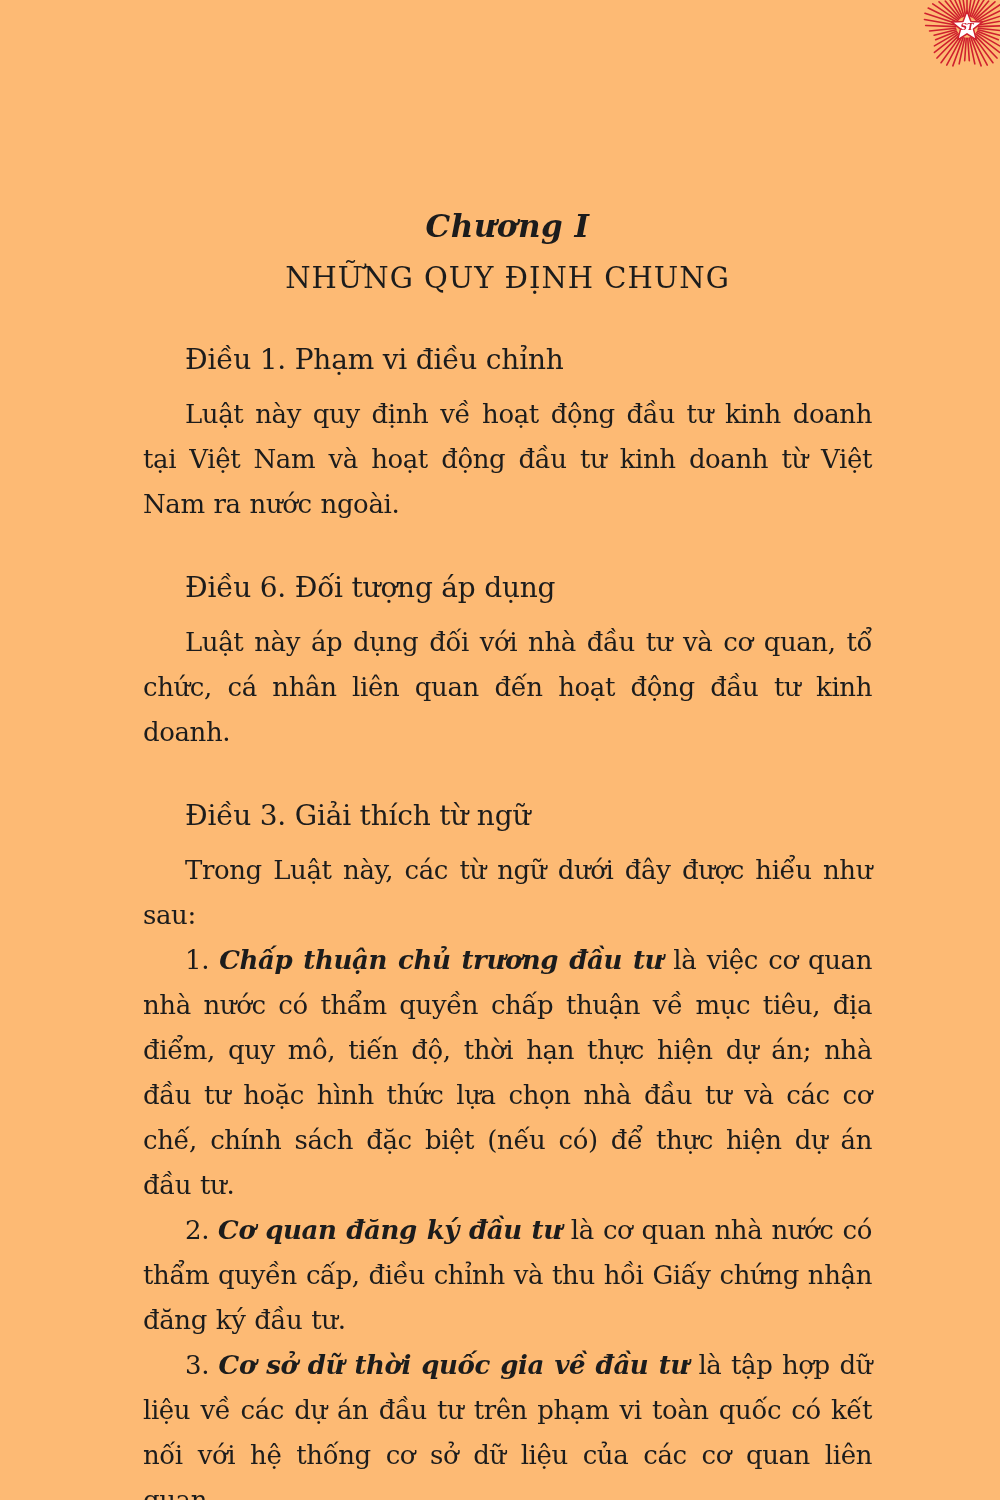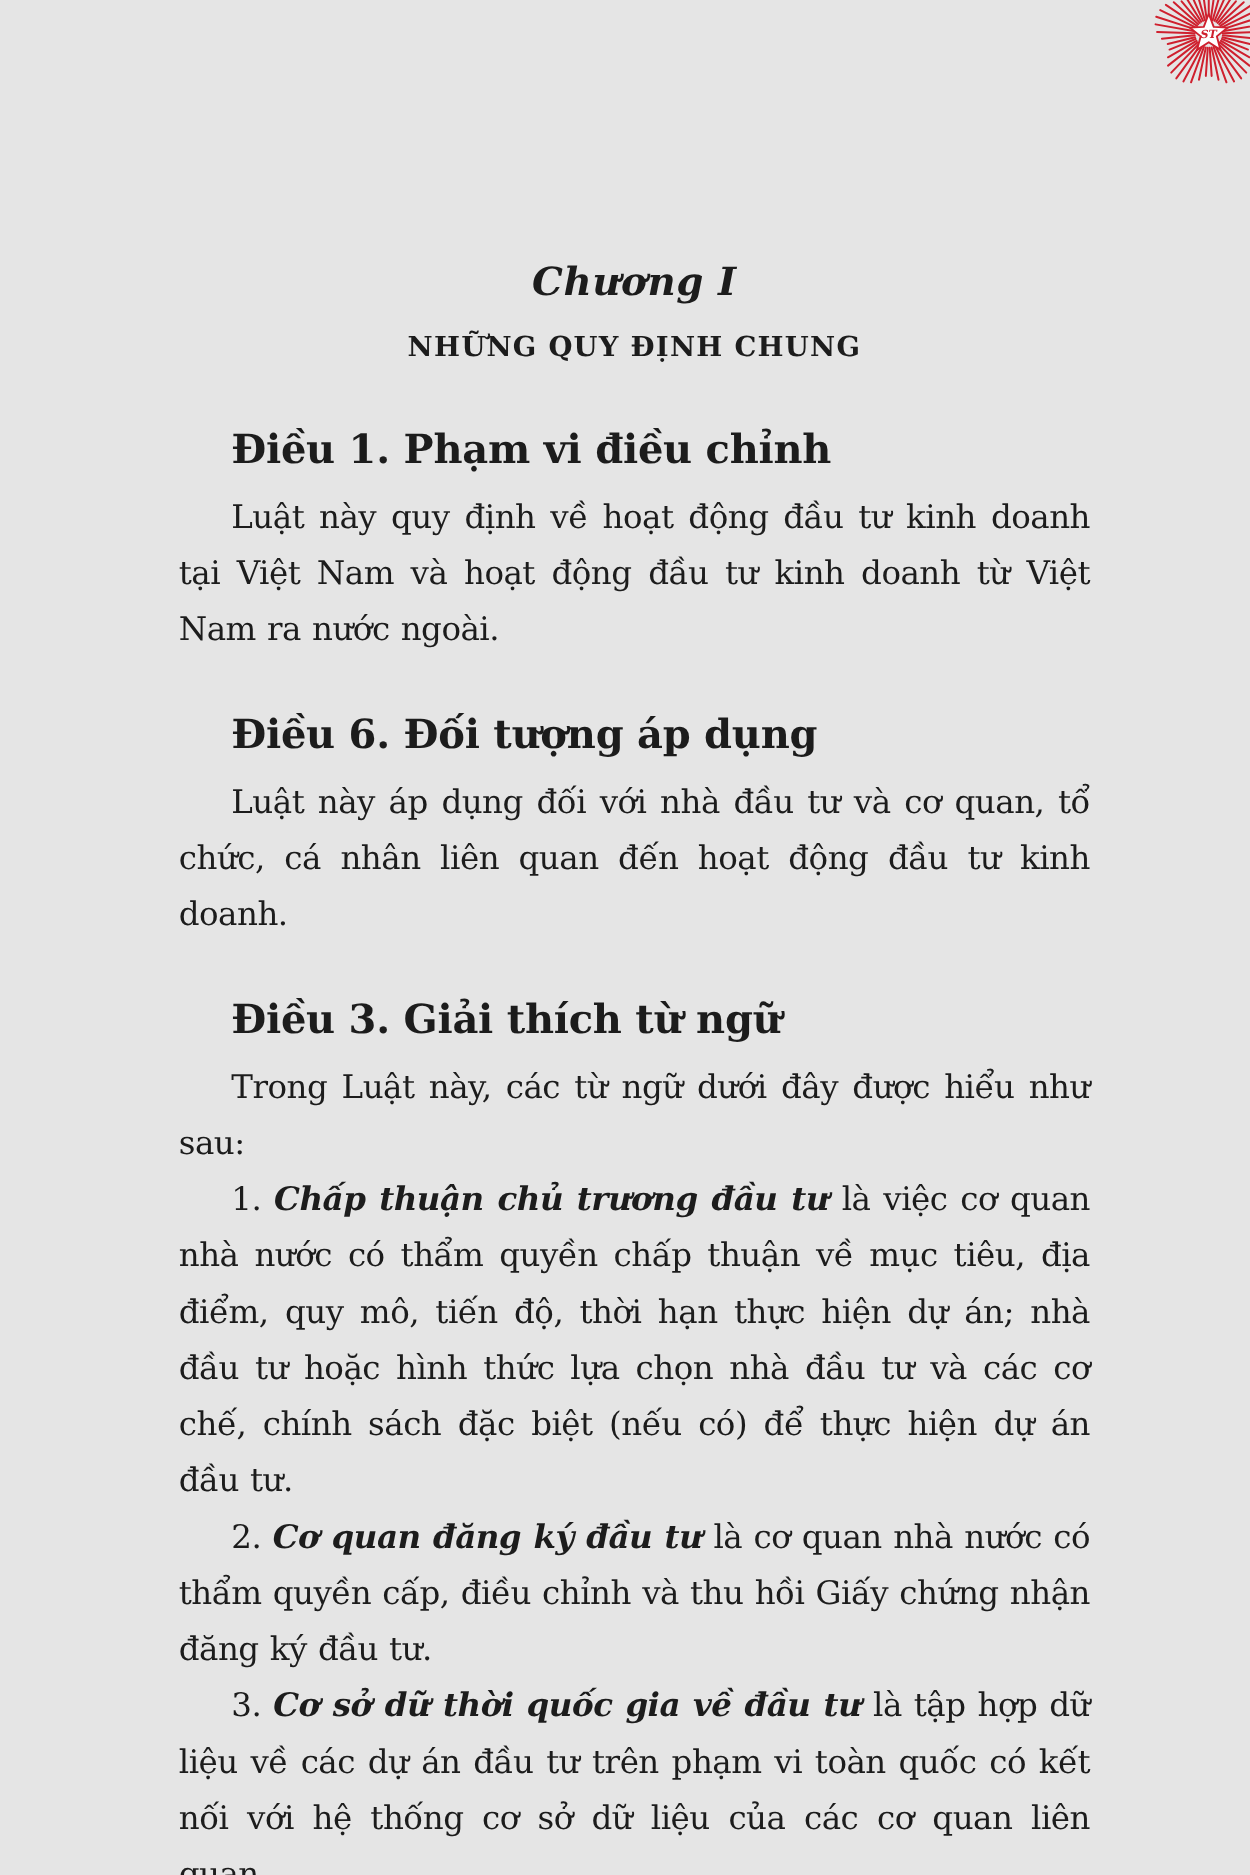--- a/index.html
+++ b/index.html
@@ -14,21 +14,21 @@
     font-family: "DejaVu Serif", "Liberation Serif", serif;
     color: var(--text-color, #1c1c1c);
   }
   .page {
     position: relative;
     width: 1000px;
     height: 1500px;
     overflow: hidden;
     box-sizing: border-box;
     padding: 201px 128px 0 143px;
-    background: #e5e5e5;
+    background: #fdba74;
   }
   .logo {
     position: absolute;
     top: -20px;
     right: -14px;
     width: 94px;
     height: 94px;
     color: var(--logo-color, #cf202e);
   }
   .kicker {
@@ -36,31 +36,31 @@
     text-align: center;
     font-size: 31px;
     line-height: 42px;
     font-weight: bold;
     font-style: italic;
     letter-spacing: 0.5px;
   }
   .chapter-title {
     margin: 10px 0 0 0;
     text-align: center;
-    font-size: 22px;
+    font-size: 29px;
     line-height: 42px;
-    font-weight: bold;
+    font-weight: normal;
     letter-spacing: 1px;
   }
   .article-heading {
     margin: 38px 0 10px 0;
     padding-left: 42px;
-    font-size: 32px;
+    font-size: 28px;
     line-height: 45px;
-    font-weight: bold;
+    font-weight: normal;
     letter-spacing: -0.2px;
   }
   .para {
     margin: 0;
     font-size: 26px;
     line-height: 45px;
     text-indent: 42px;
     text-align: justify;
     letter-spacing: -0.4px;
     word-spacing: 1px;

